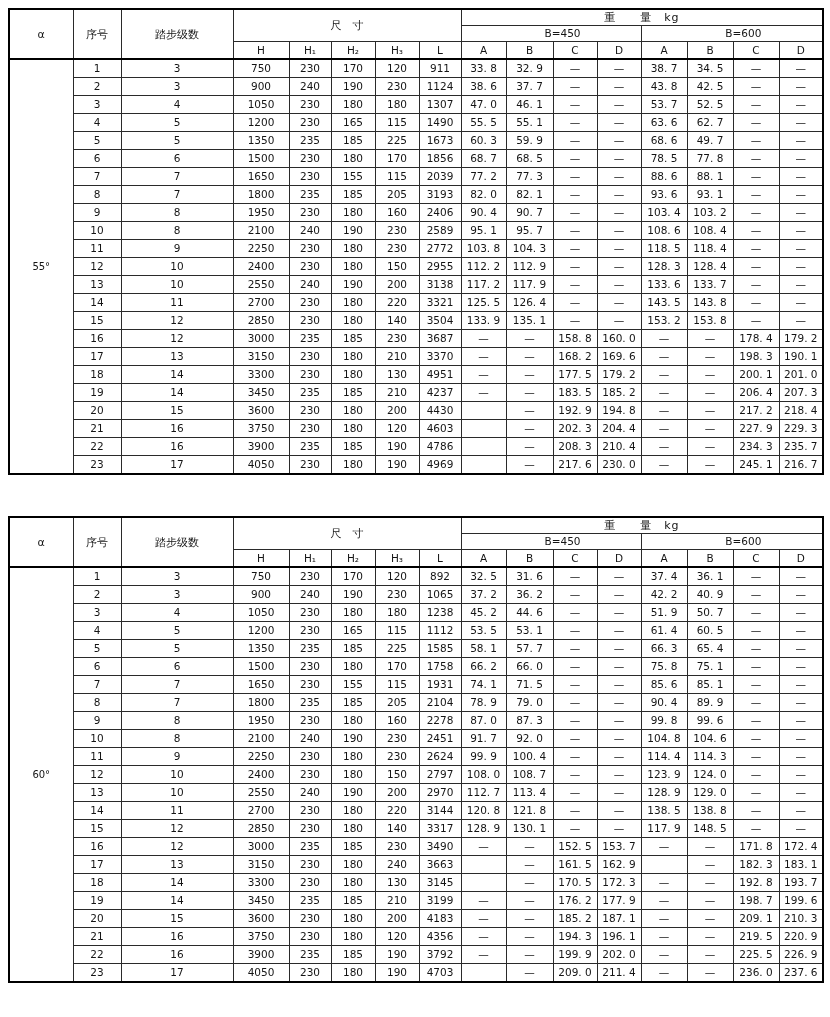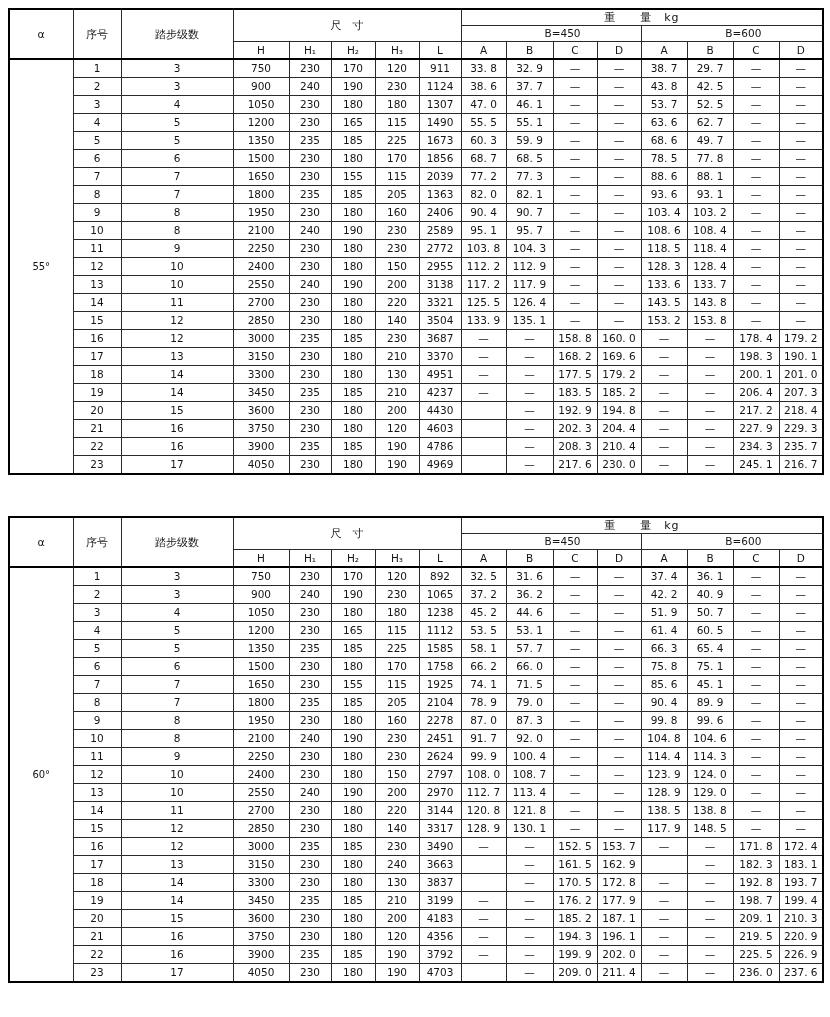--- a/index.html
+++ b/index.html
@@ -81,21 +81,21 @@
           <td>750</td>
           <td>230</td>
           <td>170</td>
           <td>120</td>
           <td>911</td>
           <td>33. 8</td>
           <td>32. 9</td>
           <td>—</td>
           <td>—</td>
           <td>38. 7</td>
-          <td>29. 7</td>
+          <td>34. 5</td>
           <td>—</td>
           <td>—</td>
         </tr>
         <tr>
           <td>2</td>
           <td>3</td>
           <td>900</td>
           <td>240</td>
           <td>190</td>
           <td>230</td>
@@ -194,21 +194,21 @@
           <td>—</td>
           <td>—</td>
         </tr>
         <tr>
           <td>8</td>
           <td>7</td>
           <td>1800</td>
           <td>235</td>
           <td>185</td>
           <td>205</td>
-          <td>1363</td>
+          <td>3193</td>
           <td>82. 0</td>
           <td>82. 1</td>
           <td>—</td>
           <td>—</td>
           <td>93. 6</td>
           <td>93. 1</td>
           <td>—</td>
           <td>—</td>
         </tr>
         <tr>
@@ -622,27 +622,27 @@
           <td>—</td>
           <td>—</td>
         </tr>
         <tr>
           <td>7</td>
           <td>7</td>
           <td>1650</td>
           <td>230</td>
           <td>155</td>
           <td>115</td>
-          <td>1925</td>
+          <td>1931</td>
           <td>74. 1</td>
           <td>71. 5</td>
           <td>—</td>
           <td>—</td>
           <td>85. 6</td>
-          <td>45. 1</td>
+          <td>85. 1</td>
           <td>—</td>
           <td>—</td>
         </tr>
         <tr>
           <td>8</td>
           <td>7</td>
           <td>1800</td>
           <td>235</td>
           <td>185</td>
           <td>205</td>
@@ -809,46 +809,46 @@
           <td>182. 3</td>
           <td>183. 1</td>
         </tr>
         <tr>
           <td>18</td>
           <td>14</td>
           <td>3300</td>
           <td>230</td>
           <td>180</td>
           <td>130</td>
-          <td>3837</td>
+          <td>3145</td>
           <td></td>
           <td>—</td>
           <td>170. 5</td>
-          <td>172. 8</td>
+          <td>172. 3</td>
           <td>—</td>
           <td>—</td>
           <td>192. 8</td>
           <td>193. 7</td>
         </tr>
         <tr>
           <td>19</td>
           <td>14</td>
           <td>3450</td>
           <td>235</td>
           <td>185</td>
           <td>210</td>
           <td>3199</td>
           <td>—</td>
           <td>—</td>
           <td>176. 2</td>
           <td>177. 9</td>
           <td>—</td>
           <td>—</td>
           <td>198. 7</td>
-          <td>199. 4</td>
+          <td>199. 6</td>
         </tr>
         <tr>
           <td>20</td>
           <td>15</td>
           <td>3600</td>
           <td>230</td>
           <td>180</td>
           <td>200</td>
           <td>4183</td>
           <td>—</td>

